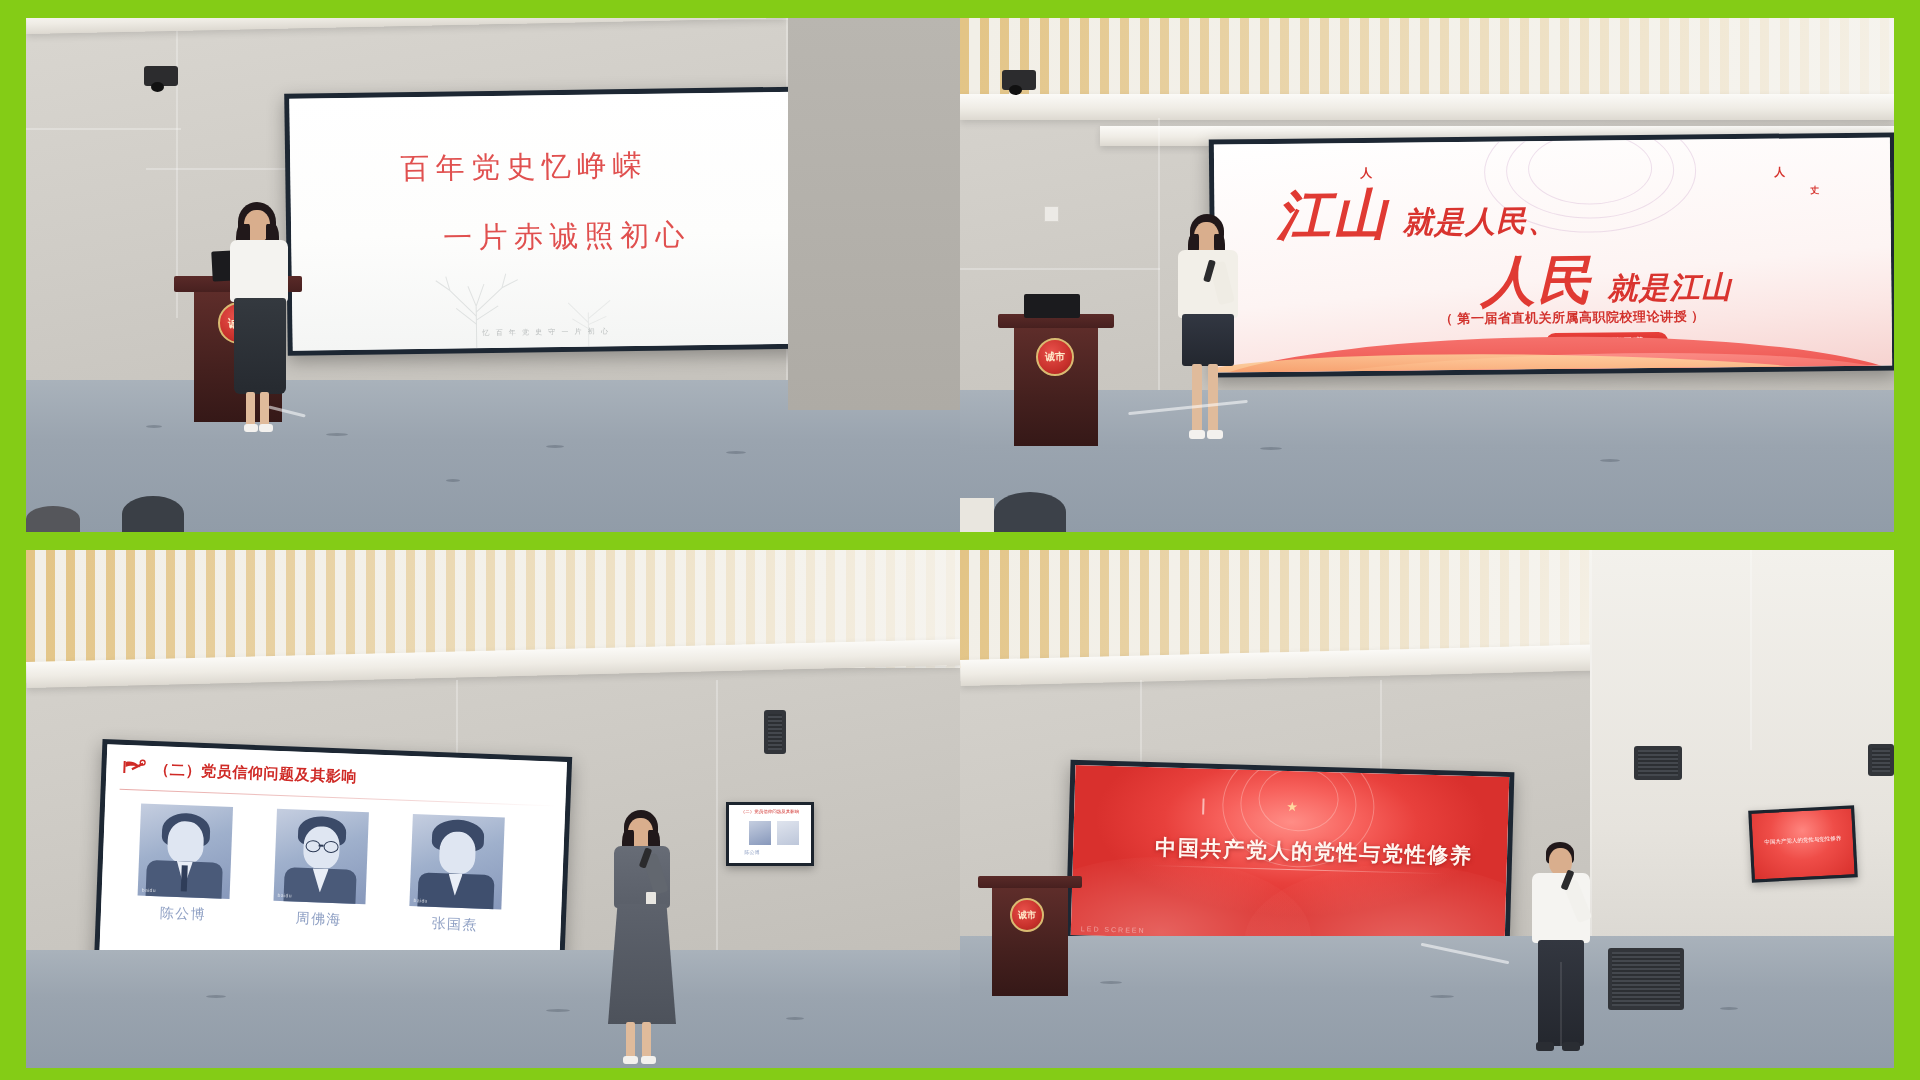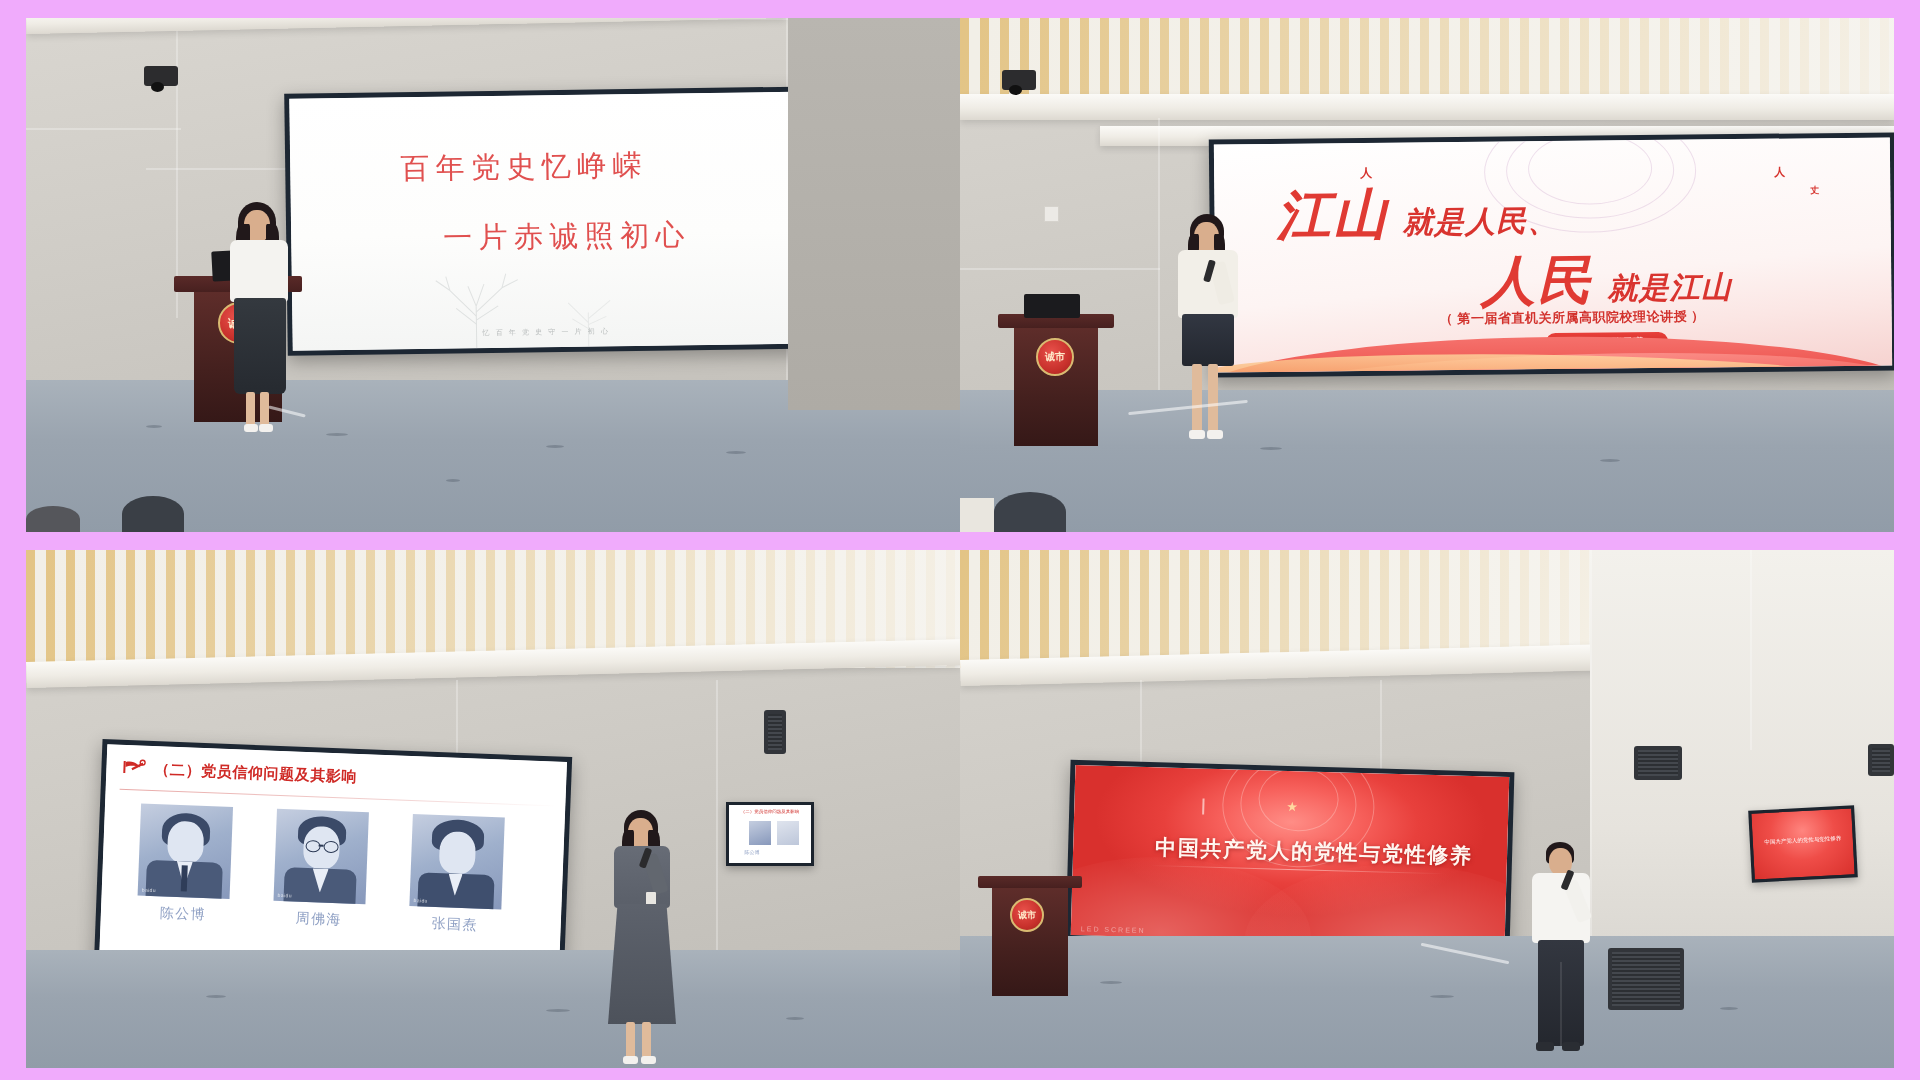--- a/index.html
+++ b/index.html
@@ -13,21 +13,21 @@
     position: relative;
     width: 1920px; height: 1080px;
     background: #ffffff;
     display: grid;
     grid-template-columns: 960px 960px;
     grid-template-rows: 540px 540px;
   }
   .panel {
     position: relative;
     overflow: hidden;
-    background: #f0abfc;
+    background: #84cc16;
   }
   .photo {
     position: absolute;
     overflow: hidden;
     background: #d6d3cd;
   }
   
   .p-tl .photo { left: 26px;  top: 18px;  width: 934px; height: 514px; }
   .p-tr .photo { left: 0px;   top: 18px;  width: 934px; height: 514px; }
   .p-bl .photo { left: 26px;  top: 10px;  width: 934px; height: 518px; }

